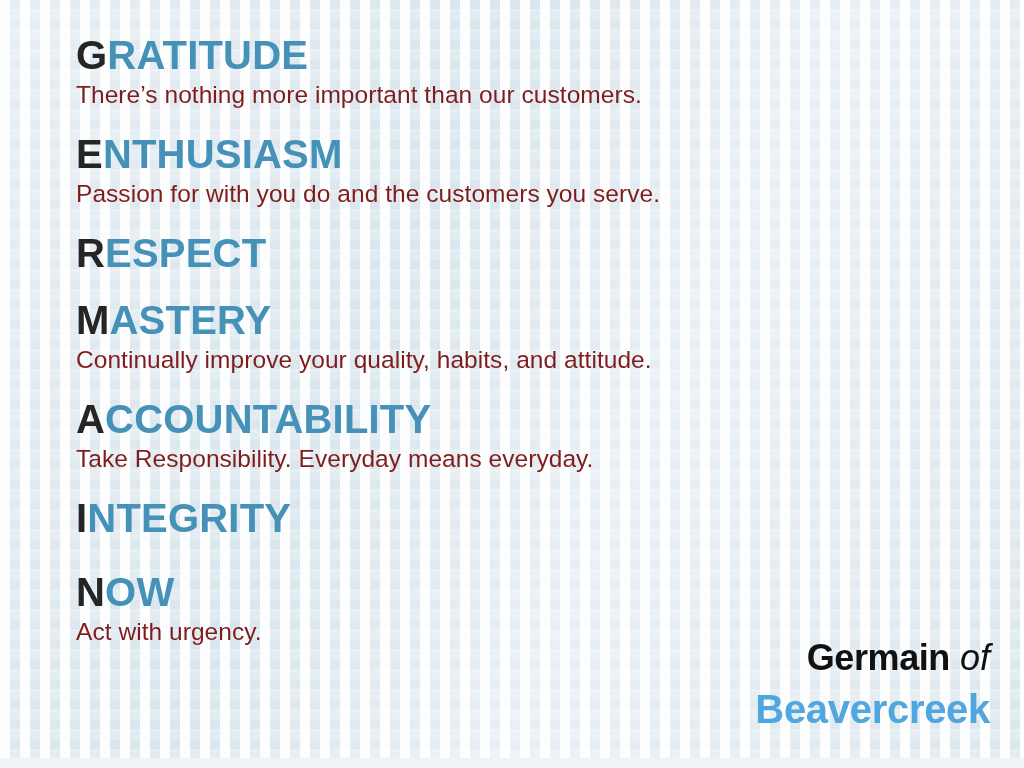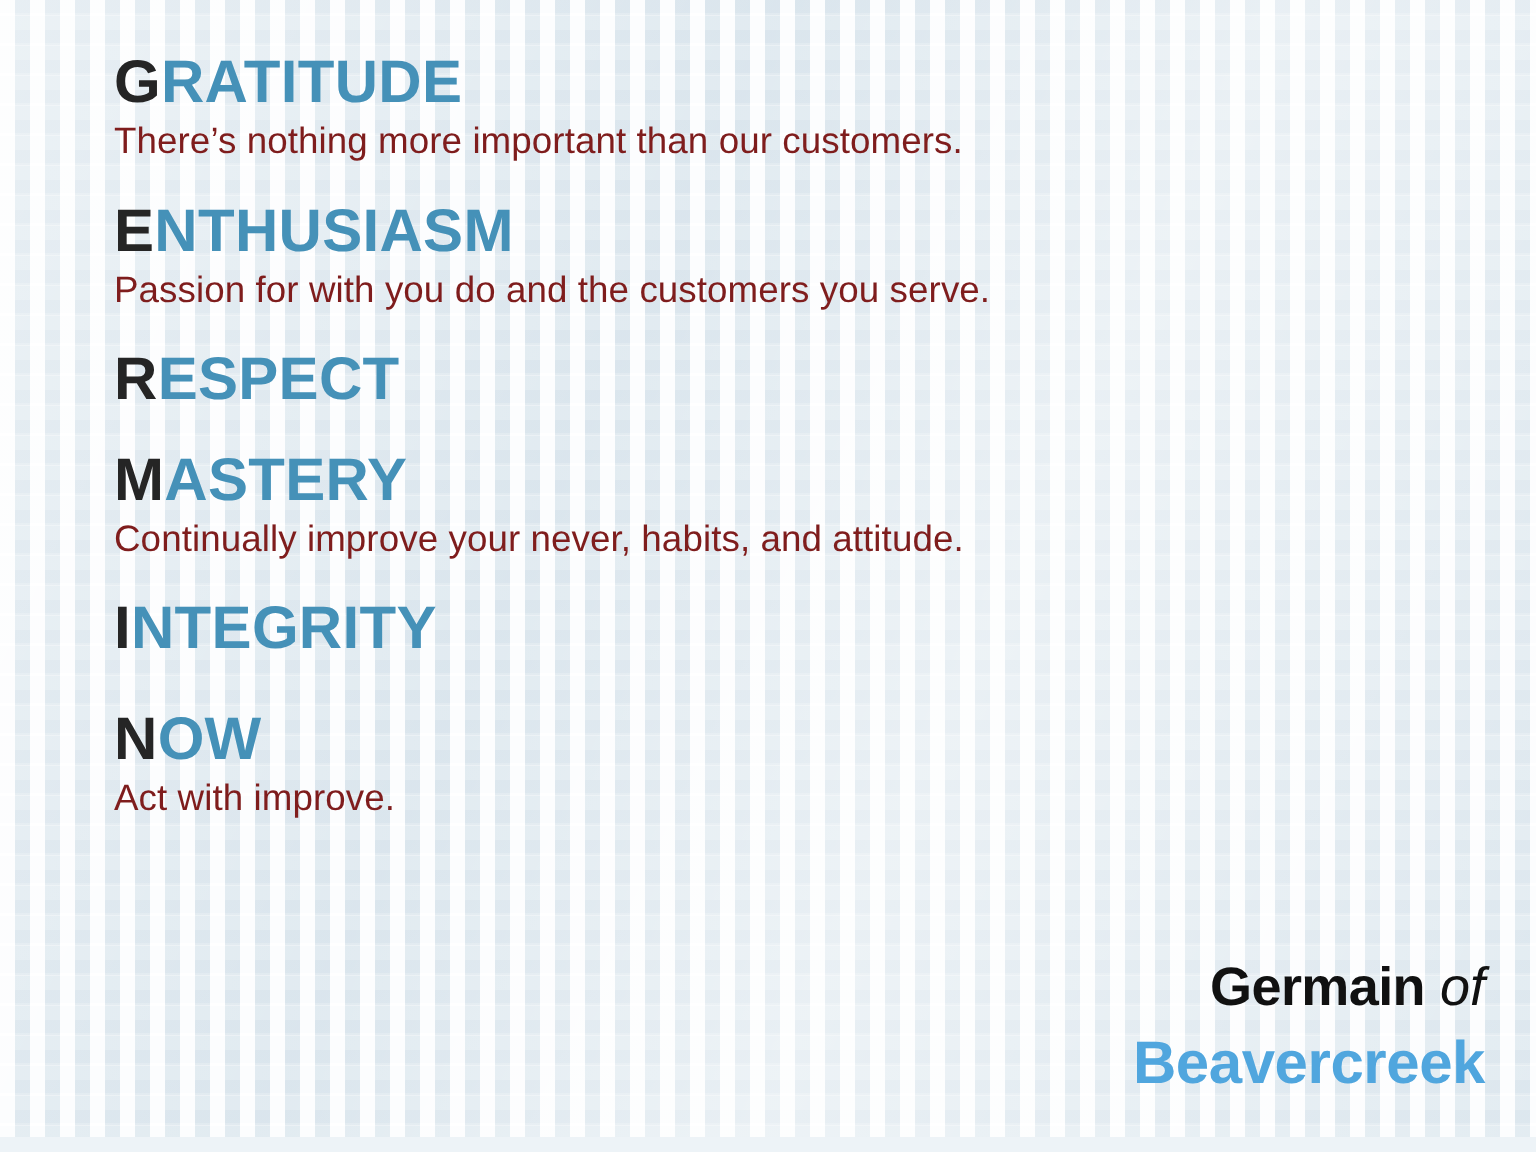--- a/index.html
+++ b/index.html
@@ -179,31 +179,35 @@
       <div class="value-heading"><span class="initial">E</span><span class="rest">NTHUSIASM</span></div>
       <div class="value-desc">Passion for with you do and the customers you serve.</div>
     </div>
 
     <div class="value-block">
       <div class="value-heading"><span class="initial">R</span><span class="rest">ESPECT</span></div>
     </div>
 
     <div class="value-block">
       <div class="value-heading"><span class="initial">M</span><span class="rest">ASTERY</span></div>
-      <div class="value-desc">Continually improve your never, habits, and attitude.</div>
-    </div>
-
+      <div class="value-desc">Continually improve your quality, habits, and attitude.</div>
+    </div>
+
+    <div class="value-block">
+      <div class="value-heading"><span class="initial">A</span><span class="rest">CCOUNTABILITY</span></div>
+      <div class="value-desc">Take Responsibility. Everyday means everyday.</div>
+    </div>
 
     <div class="value-block">
       <div class="value-heading"><span class="initial">I</span><span class="rest">NTEGRITY</span></div>
     </div>
 
     <div class="value-block">
       <div class="value-heading"><span class="initial">N</span><span class="rest">OW</span></div>
-      <div class="value-desc">Act with improve.</div>
+      <div class="value-desc">Act with urgency.</div>
     </div>
 
   </div>
 
   <div id="brand-logo">
     <div id="brand-line-1"><span id="brand-name">Germain</span><span id="brand-connector"> of</span></div>
     <div id="brand-line-2">Beavercreek</div>
   </div>
 
 </div>

